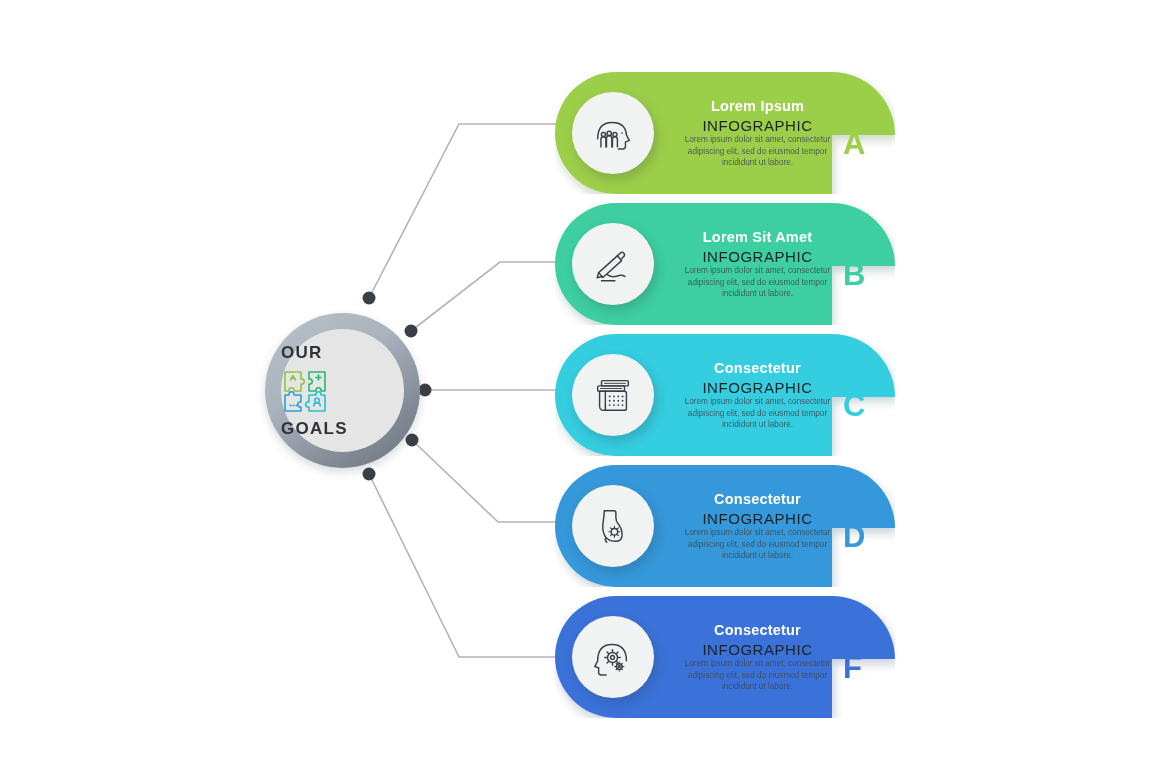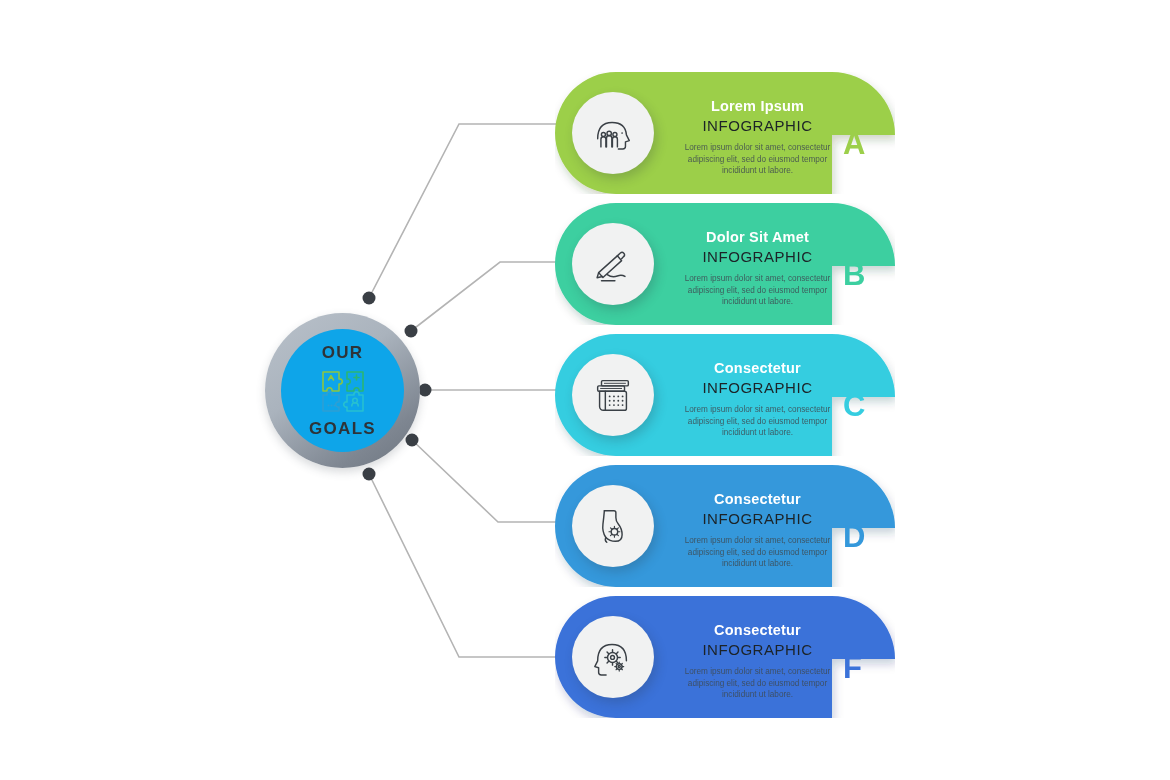--- a/index.html
+++ b/index.html
@@ -31,24 +31,23 @@
   #hub-ring {
     position: absolute; inset: 0;
     border-radius: 50%;
     background: linear-gradient(145deg, #b9c1ca 0%, #aab3bd 40%, #7e8691 78%, #6d757f 100%);
     box-shadow: 0 4px 10px rgba(60,70,80,0.20);
   }
   #hub-inner {
     position: absolute;
     left: 16px; top: 16px; right: 16px; bottom: 16px;
     border-radius: 50%;
-    background: #0ea5e9;
+    background: #e5e5e5;
     display: flex;
     flex-direction: column;
-    align-items: center;
     justify-content: center;
     gap: 3px;
   }
   .hub-word {
     font-size: 17px;
     font-weight: 700;
     letter-spacing: 1.3px;
     color: #2e3338;
     line-height: 1;
   }
@@ -92,21 +91,21 @@
     white-space: nowrap;
   }
   .t-sub {
     font-size: 15px;
     font-weight: 400;
     color: #1c2327;
     letter-spacing: .55px;
     margin-top: 2px;
   }
   .t-body {
-    margin-top: 8px;
+    margin-top: 0;
     font-size: 8.2px;
     line-height: 1.45;
     color: #3e4a52;
     opacity: .85;
     text-align: center;
   }
 
   .letter {
     position: absolute;
     top: 56px;
@@ -217,21 +216,21 @@
     <div class="bubble">
       <svg viewBox="0 0 48 48" fill="none" stroke="#3a4046" stroke-width="1.5" stroke-linecap="round" stroke-linejoin="round">
         <path d="M9 33 l19.5 -17.5 l4.5 5 l-19.5 17.5 Z"></path>
         <path d="M28.5 15.5 l3.2 -2.9 a2.4 2.4 0 0 1 3.4 3.7 l-2.1 2.2"></path>
         <path d="M9 33 l-1.6 5.4 l5.6 -1.4"></path>
         <path d="M18 35 q5 3.5 10.5 1.5 q4.5 -1.7 8 .5"></path>
         <path d="M12 41.5 h14"></path>
       </svg>
     </div>
     <div class="txt">
-      <div class="t-title">Dolor Sit Amet</div>
+      <div class="t-title">Lorem Sit Amet</div>
       <div class="t-sub">INFOGRAPHIC</div>
       <div class="t-body">Lorem ipsum dolor sit amet, consectetur adipiscing elit, sed do eiusmod tempor incididunt ut labore.</div>
     </div>
     <div class="letter" style="color:#3ccfa0">B</div>
   </div>
 
   <div class="row" style="top:334px">
     <div class="bar-wrap">
       <svg class="bar-svg" width="340" height="122" viewBox="0 0 340 122">
         <defs>

